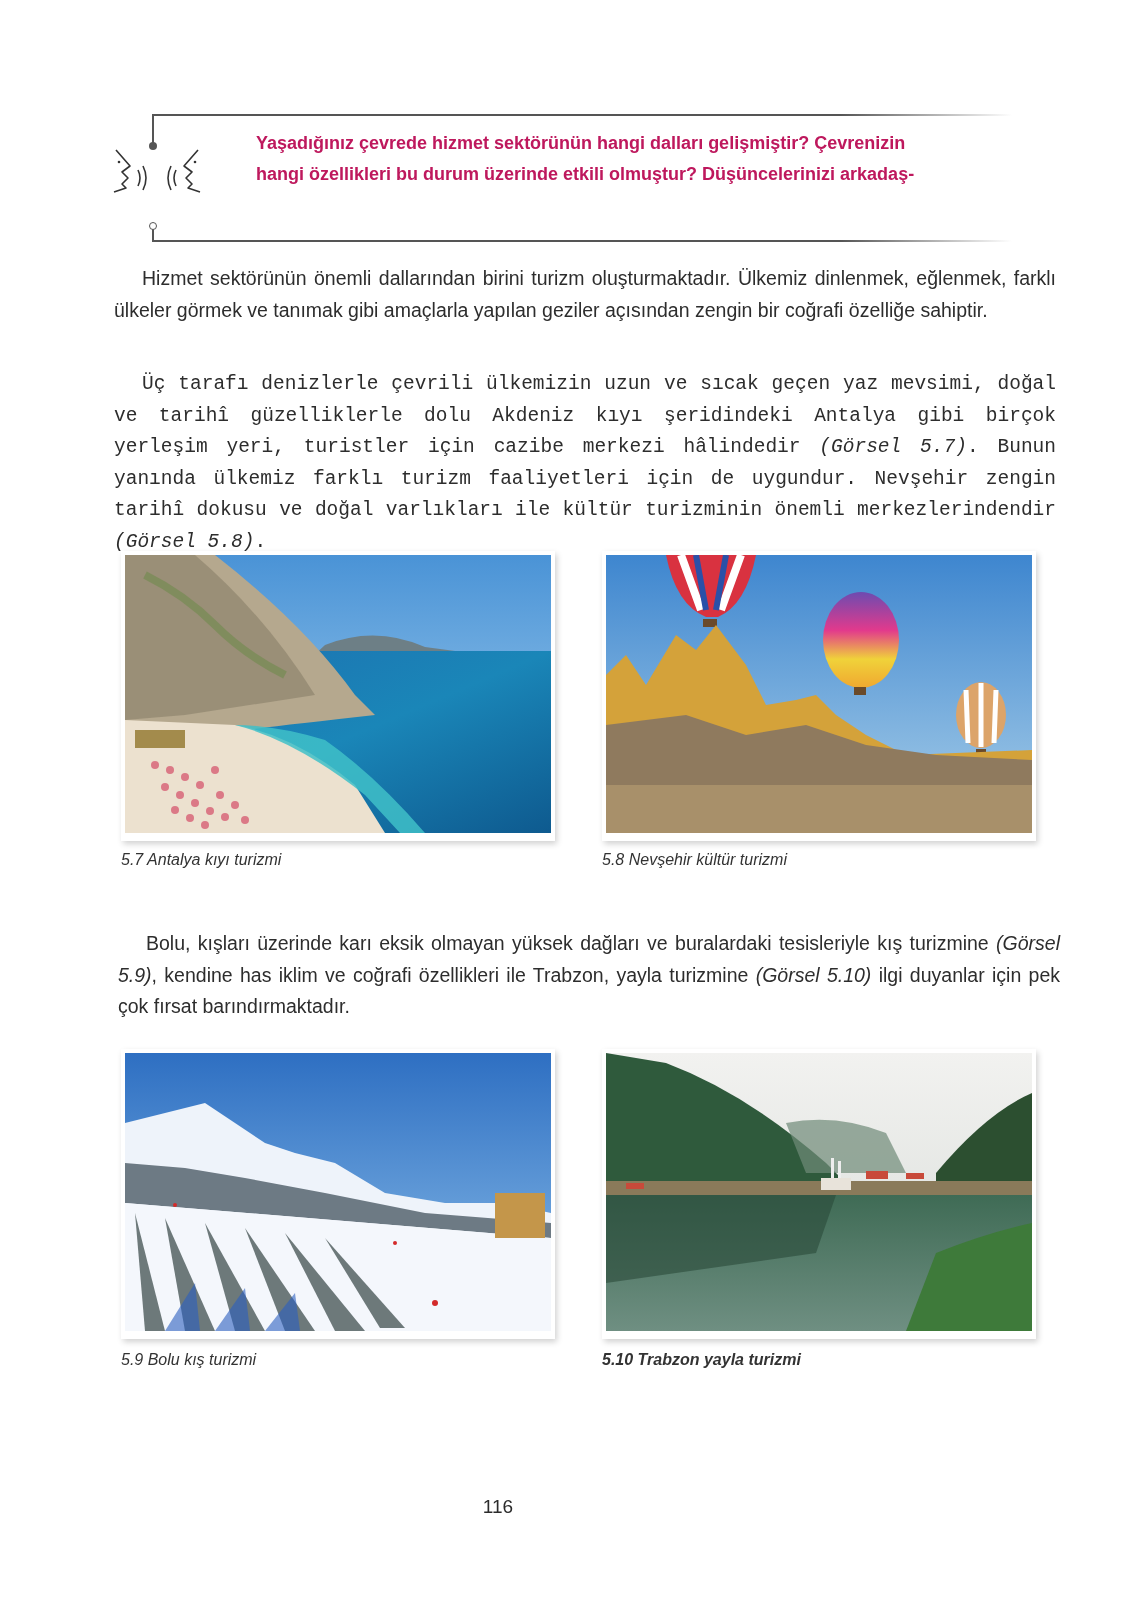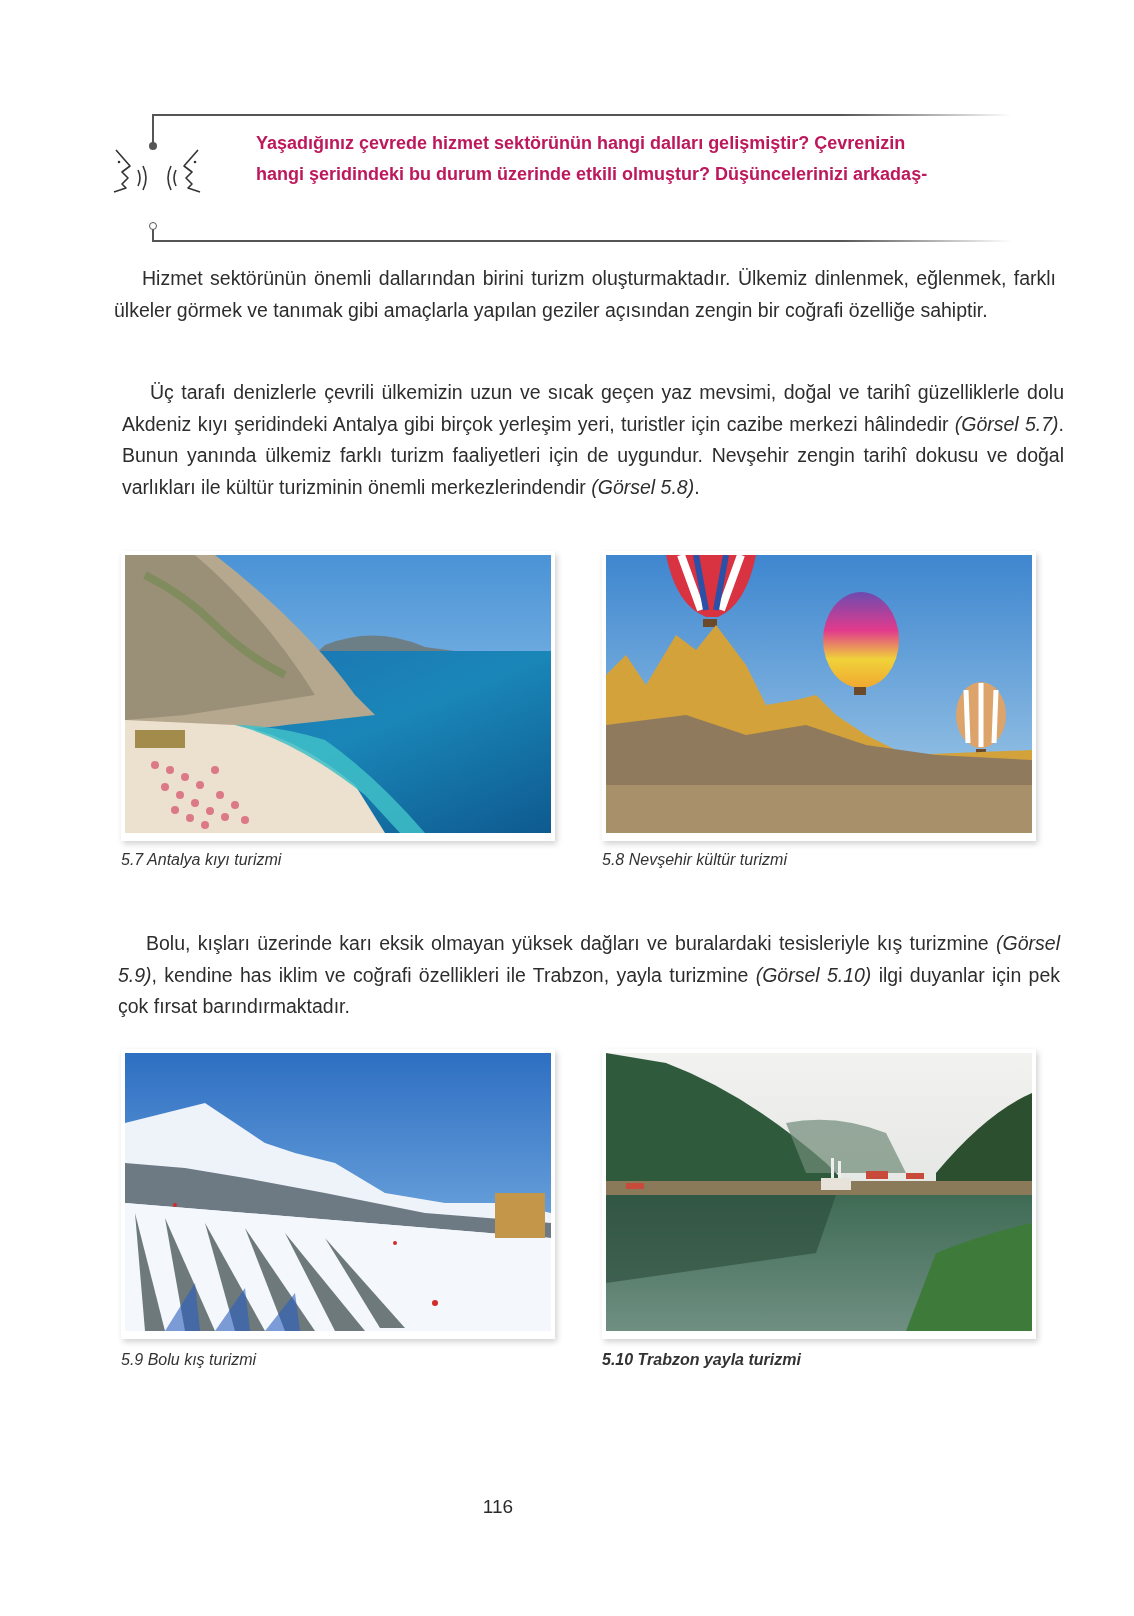--- a/index.html
+++ b/index.html
@@ -44,28 +44,28 @@
     <path d="M26 22 Q30 30 26 38"></path>
       <path d="M31 18 Q37 30 31 42"></path>
     <path d="M64 22 Q60 30 64 38"></path>
       <path d="M59 18 Q53 30 59 42"></path>
   </g>
   <circle cx="7" cy="14" r="1.3" fill="#333"></circle>
     <circle cx="83" cy="14" r="1.3" fill="#333"></circle>
 </svg>
 <div class="question-text">
   <div>Yaşadığınız çevrede hizmet sektörünün hangi dalları gelişmiştir? Çevrenizin</div>
-  <div>hangi şeridindeki bu durum üzerinde etkili olmuştur? Düşüncelerinizi arkadaş-</div>
+  <div>hangi özellikleri bu durum üzerinde etkili olmuştur? Düşüncelerinizi arkadaş-</div>
 </div>
 
 <p class="para" style="top:263px;margin:0;">
   <span class="indent"></span><span>Hizmet sektörünün önemli dallarından birini turizm oluşturmaktadır. Ülkemiz dinlenmek, eğlenmek, farklı ülkeler görmek ve tanımak gibi amaçlarla yapılan geziler açısından zengin bir coğrafi özelliğe sahiptir.</span>
 </p>
 
-<p class="para" style="top:369px;margin:8px;">
+<p class="para" style="top:369px;margin:0;font-family:Liberation Mono, monospace;">
   <span class="indent"></span><span>Üç tarafı denizlerle çevrili ülkemizin uzun ve sıcak geçen yaz mevsimi, doğal ve tarihî güzelliklerle dolu Akdeniz kıyı şeridindeki Antalya gibi birçok yerleşim yeri, turistler için cazibe merkezi hâlindedir </span><i>(Görsel 5.7)</i><span>. Bunun yanında ülkemiz farklı turizm faaliyetleri için de uygundur. Nevşehir zengin tarihî dokusu ve doğal varlıkları ile kültür turizminin önemli merkezlerindendir </span><i>(Görsel 5.8)</i><span>.</span>
 </p>
 
 <div class="figure" style="left:121px;top:551px;width:434px;height:290px;">
   <svg class="photo" viewBox="0 0 426 278" preserveAspectRatio="none" style="width:426px;height:278px;">
     <defs>
       <linearGradient id="sky1" x1="0" y1="0" x2="0" y2="1">
           <stop offset="0" stop-color="#4a93d6"></stop>
           <stop offset="1" stop-color="#a8d2f0"></stop>
         </linearGradient>

